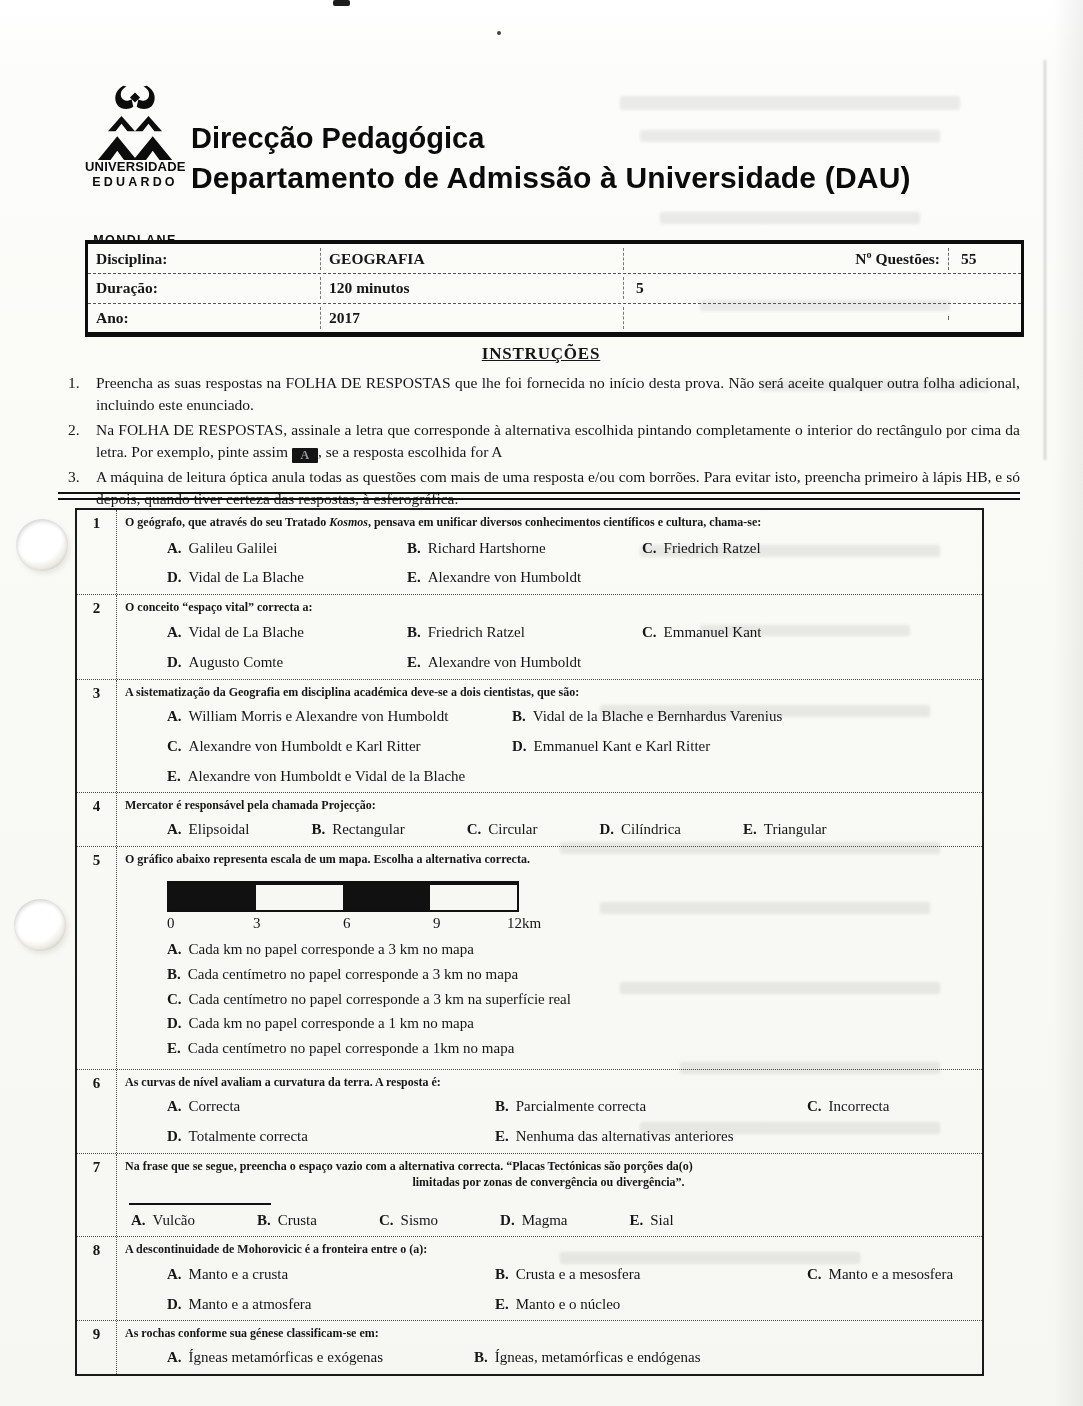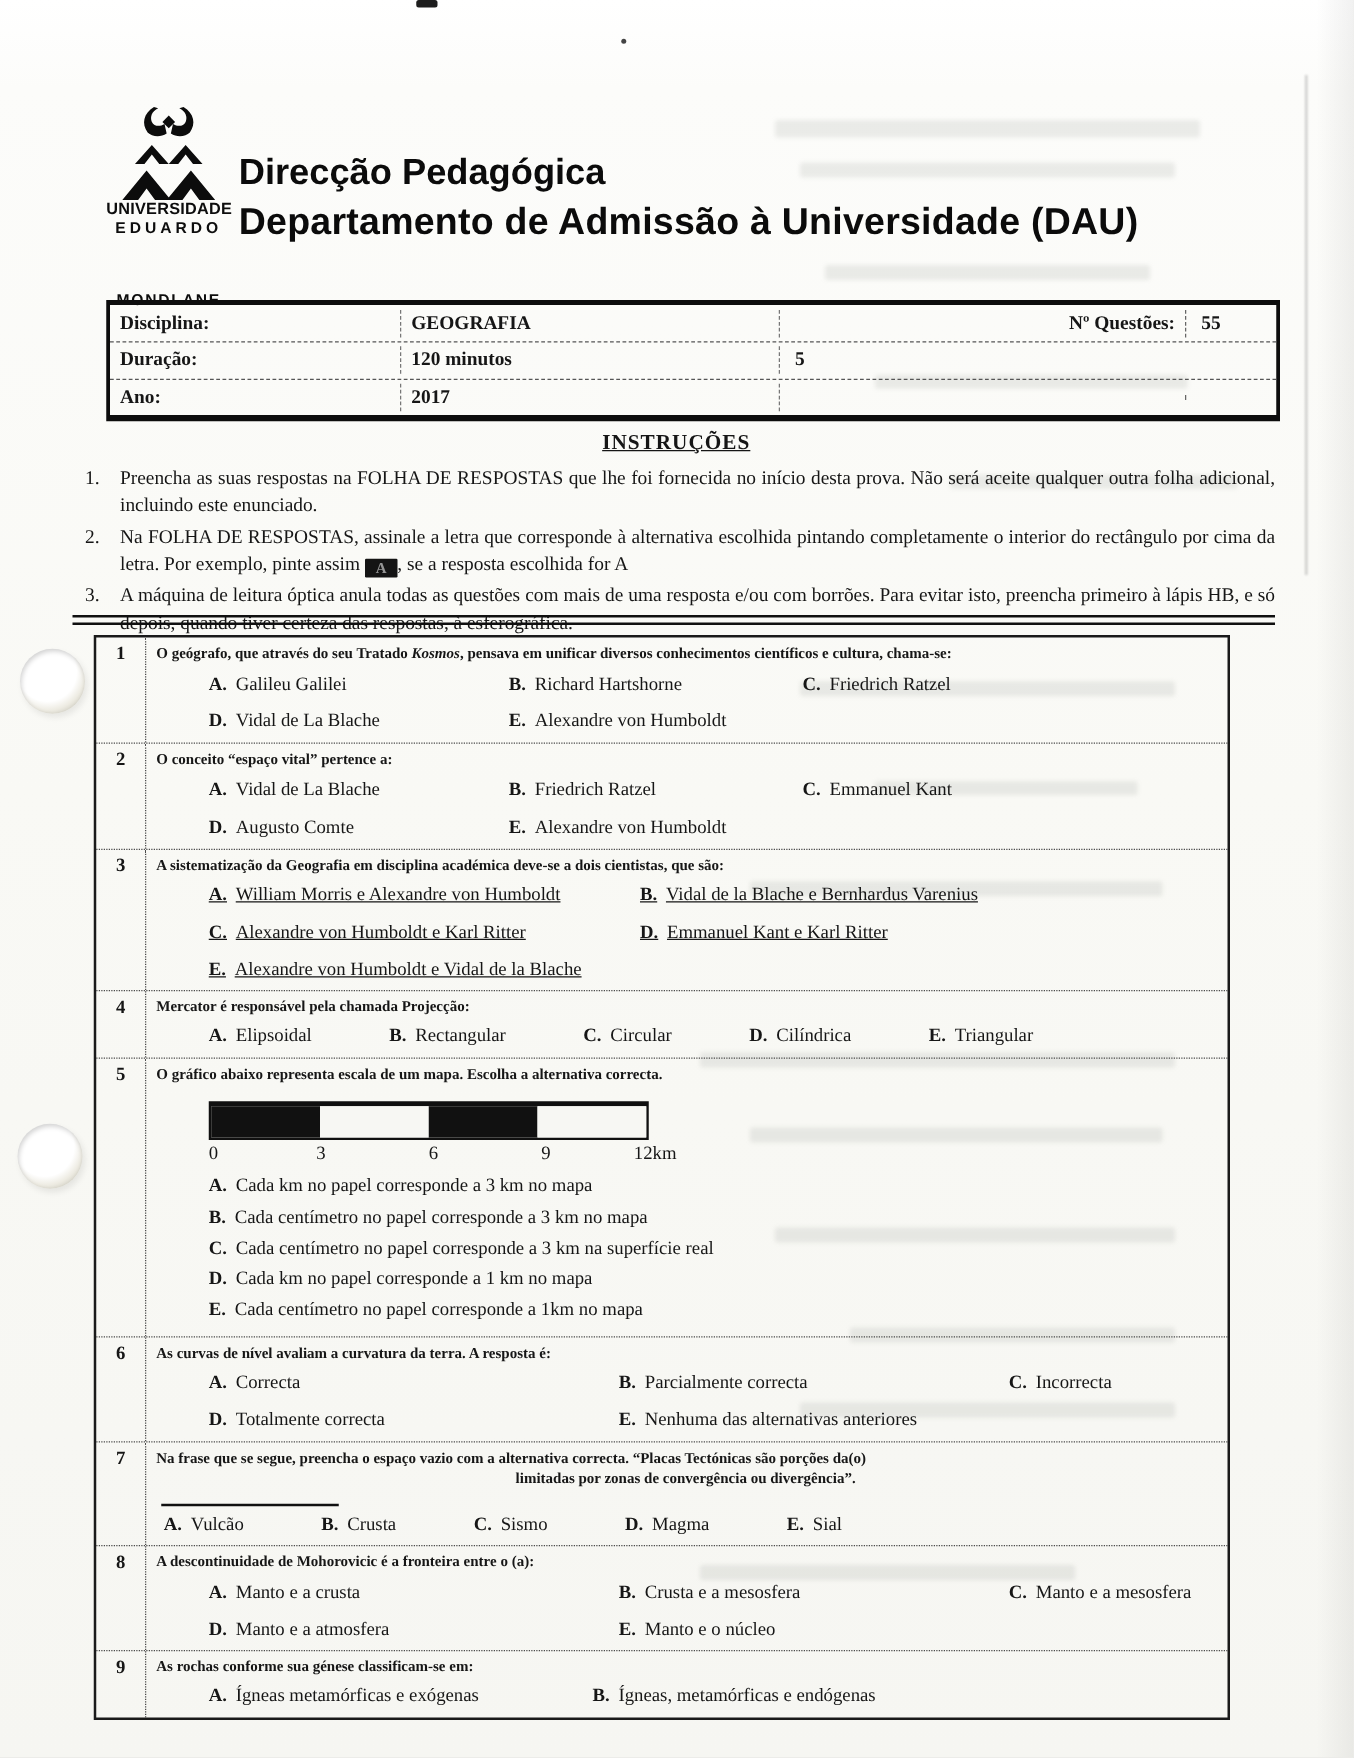--- a/index.html
+++ b/index.html
@@ -63,21 +63,21 @@
   .qnum{font-weight:bold;font-size:15px;text-align:center;padding-top:5px;
     border-right:1.5px dotted #4a4a4a;}
   .qbody{padding:4px 10px 6px 8px;font-size:15px;line-height:1.38;}
   .qstmt{font-weight:bold;font-size:12px;text-align:justify;}
   .qstmt .it{font-style:italic;}
   .qstmt-center{font-weight:bold;text-align:center;}
   .opt{white-space:nowrap;}
   .opt b{font-weight:bold;margin-right:7px;}
   .opts-3col{display:grid;grid-template-columns:240px 235px 1fr;row-gap:9px;padding-left:42px;margin-top:7px;}
   .opts-3colb{display:grid;grid-template-columns:328px 312px 1fr;row-gap:9px;padding-left:42px;margin-top:6px;}
-  .opts-2col{display:grid;grid-template-columns:345px 1fr;row-gap:9px;padding-left:42px;margin-top:6px;text-decoration:underline;}
+  .opts-2col{display:grid;grid-template-columns:345px 1fr;row-gap:9px;padding-left:42px;margin-top:6px;}
   .opts-2coln{display:grid;grid-template-columns:307px 1fr;row-gap:8px;padding-left:42px;margin-top:5px;}
   .opts-row{display:flex;padding-left:42px;margin-top:5px;}
   .opts-row .opt{margin-right:62px;}
   .opts-row-left{padding-left:6px;}
   .opts-stack{padding-left:42px;margin-top:4px;}
   .opts-stack .opt{display:block;margin:4px 0;white-space:normal;}
 
   
   .scalebar{margin:14px 0 6px 42px;width:352px;}
   .bar{display:flex;height:25px;border:2px solid #101010;border-top-width:4px;background:#f6f6f2;}
@@ -186,21 +186,21 @@
           <span class="opt"><b>C.</b><span>Friedrich Ratzel</span></span>
           <span class="opt"><b>D.</b><span>Vidal de La Blache</span></span>
           <span class="opt"><b>E.</b><span>Alexandre von Humboldt</span></span>
         </div>
       </div>
     </div>
 
     <div class="qrow">
       <div class="qnum">2</div>
       <div class="qbody">
-        <div class="qstmt">O conceito “espaço vital” pertence a:</div>
+        <div class="qstmt">O conceito “espaço vital” correcta a:</div>
         <div class="opts-3col">
           <span class="opt"><b>A.</b><span>Vidal de La Blache</span></span>
           <span class="opt"><b>B.</b><span>Friedrich Ratzel</span></span>
           <span class="opt"><b>C.</b><span>Emmanuel Kant</span></span>
           <span class="opt"><b>D.</b><span>Augusto Comte</span></span>
           <span class="opt"><b>E.</b><span>Alexandre von Humboldt</span></span>
         </div>
       </div>
     </div>
 

